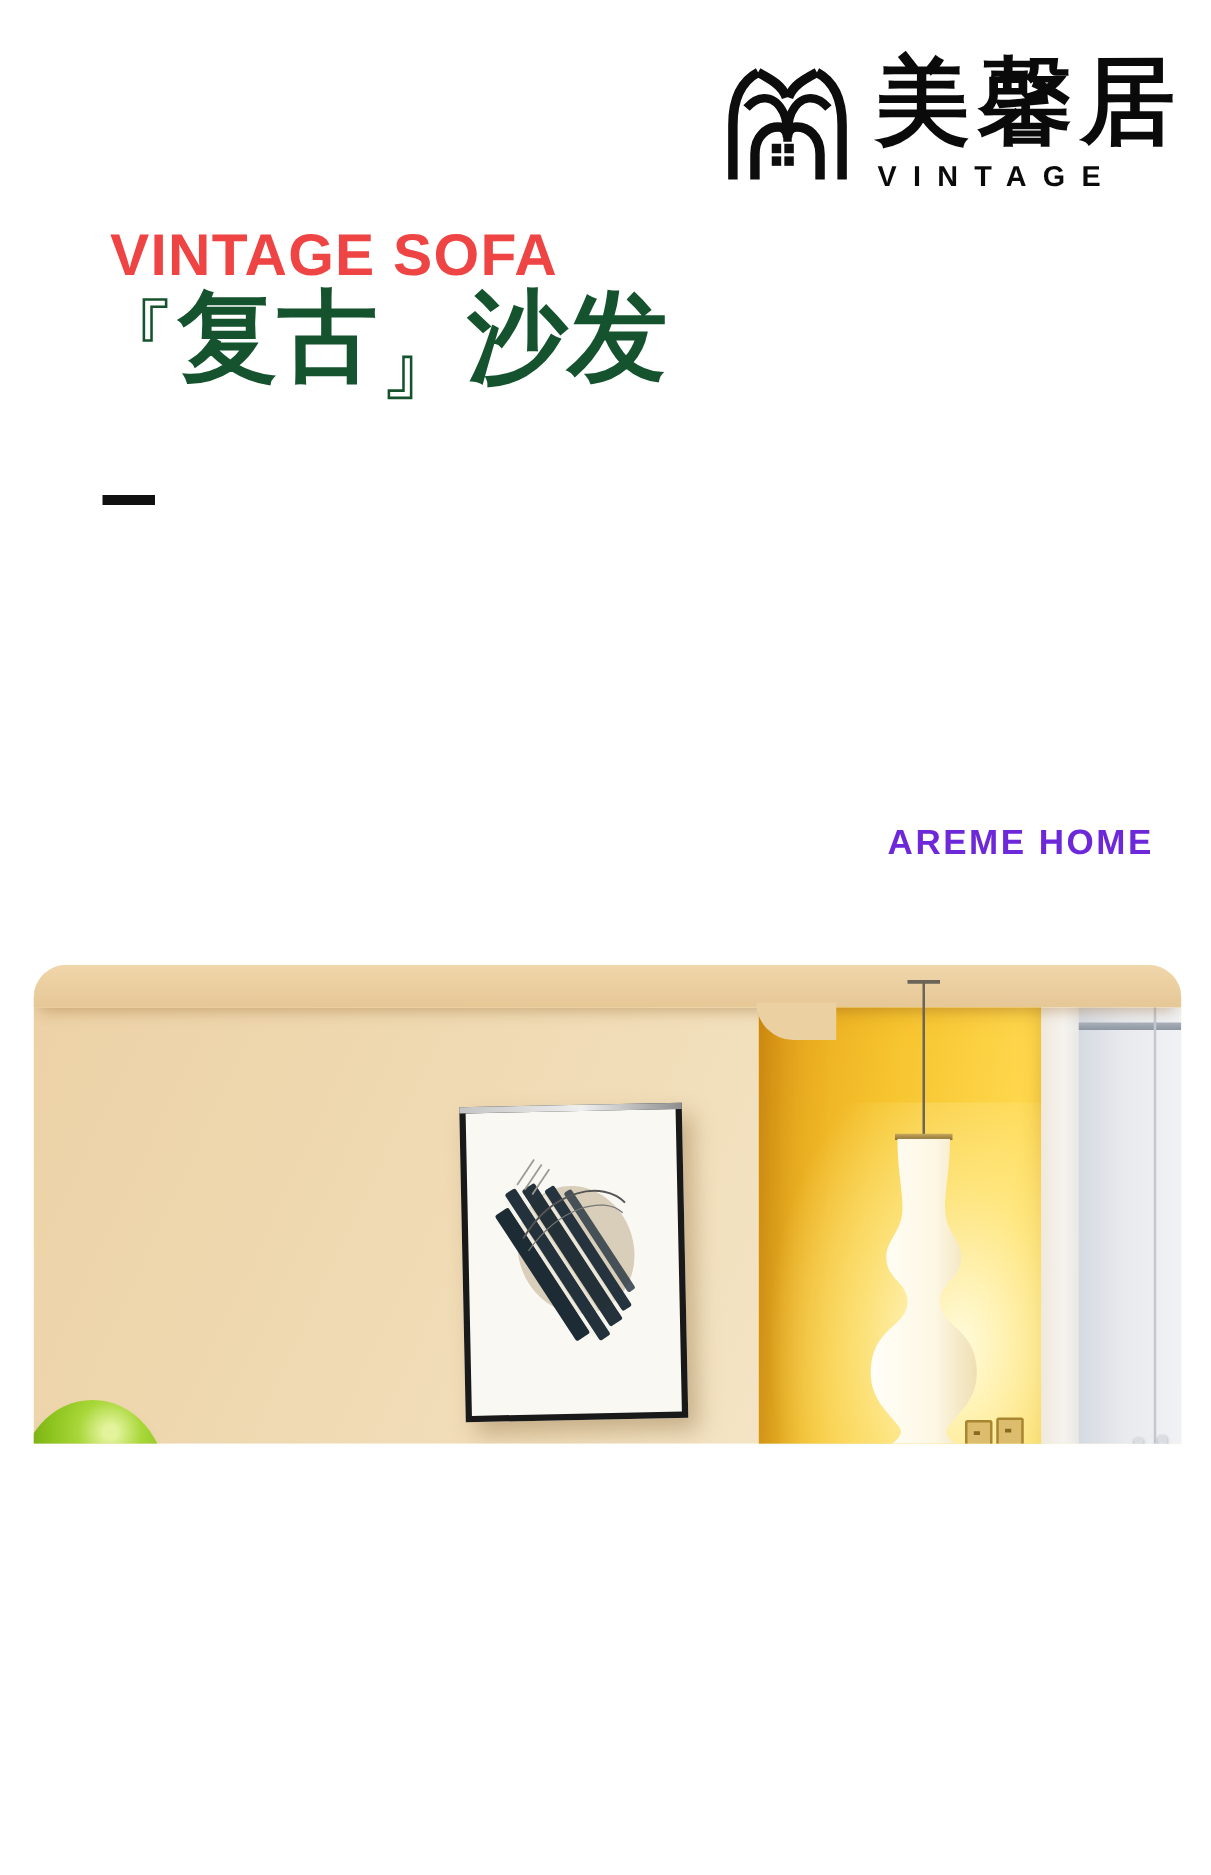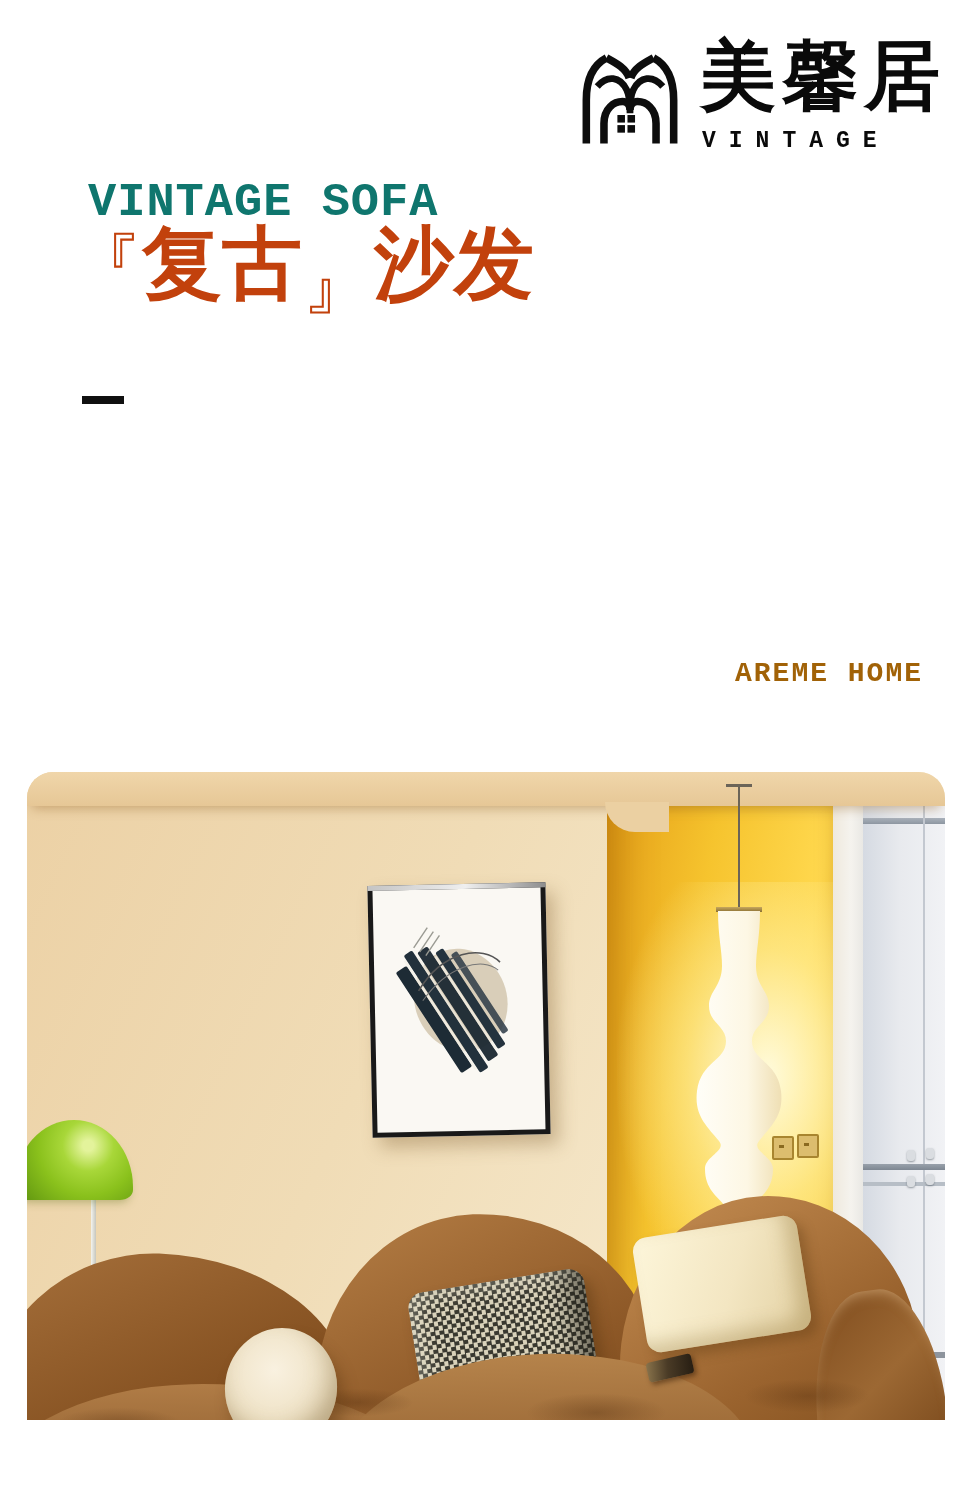--- a/index.html
+++ b/index.html
@@ -1,32 +1,32 @@
 <!DOCTYPE html>
 <html><head>
 <meta charset="utf-8">
 <style>
   html,body{margin:0;padding:0;background:#ffffff;}
-  .page{position:relative;width:969px;height:1420px;background:#ffffff;overflow:hidden;
-        font-family:Liberation Mono, monospace;color:#111;}
+  .page{position:relative;width:969px;height:1155px;background:#ffffff;overflow:hidden;
+        font-family:Liberation Sans, sans-serif;color:#111;}
   .abs{position:absolute;}
 
   
   .logo-mark{left:567px;top:38px;width:126px;height:128px;}
   .brand-cn{left:700px;top:44px;font-size:76px;font-weight:900;letter-spacing:6px;color:#0a0a0a;line-height:1;}
   .brand-en{left:702px;top:128px;font-size:23px;font-weight:700;letter-spacing:13px;color:#0a0a0a;}
 
   
-  .title-en{left:88px;top:176px;font-size:47px;font-weight:800;letter-spacing:1px;color:#0f766e;}
-  .title-cn{left:70px;top:226px;font-size:80px;font-weight:800;color:#c2410c;line-height:1.1;white-space:nowrap;}
+  .title-en{left:88px;top:176px;font-size:47px;font-weight:800;letter-spacing:1px;color:#ef4444;}
+  .title-cn{left:70px;top:226px;font-size:80px;font-weight:800;color:#14532d;line-height:1.1;white-space:nowrap;}
   .title-cn .br{font-weight:400;font-size:72px;}
   .title-cn .br-close{display:inline-block;transform:translateY(16px);}
   .divider{left:82px;top:396px;width:42px;height:8px;background:#101010;}
   .taglines{left:80px;top:448px;font-size:34px;line-height:63px;font-weight:600;letter-spacing:1px;color:#171717;}
-  .watermark{right:46px;top:658px;font-size:28px;font-weight:700;letter-spacing:2px;color:#a16207;}
+  .watermark{right:46px;top:658px;font-size:28px;font-weight:700;letter-spacing:2px;color:#6d28d9;}
 
   
   .photo{left:27px;top:772px;width:918px;height:728px;border-radius:26px 26px 0 0;overflow:hidden;
          background:linear-gradient(115deg,#ecd1a5 0%,#f0dcb6 38%,#f6e9cd 75%,#f2e0c2 100%);}
   .bulkhead{left:0;top:0;width:918px;height:34px;
             background:linear-gradient(#f0d6aa,#e6c796);
             box-shadow:0 7px 12px -5px rgba(150,100,40,.45);}
   .cove{left:578px;top:30px;width:64px;height:30px;background:#ebd0a2;border-radius:0 0 0 34px;}
 
   .yellow-wall{left:580px;top:30px;width:226px;height:560px;

